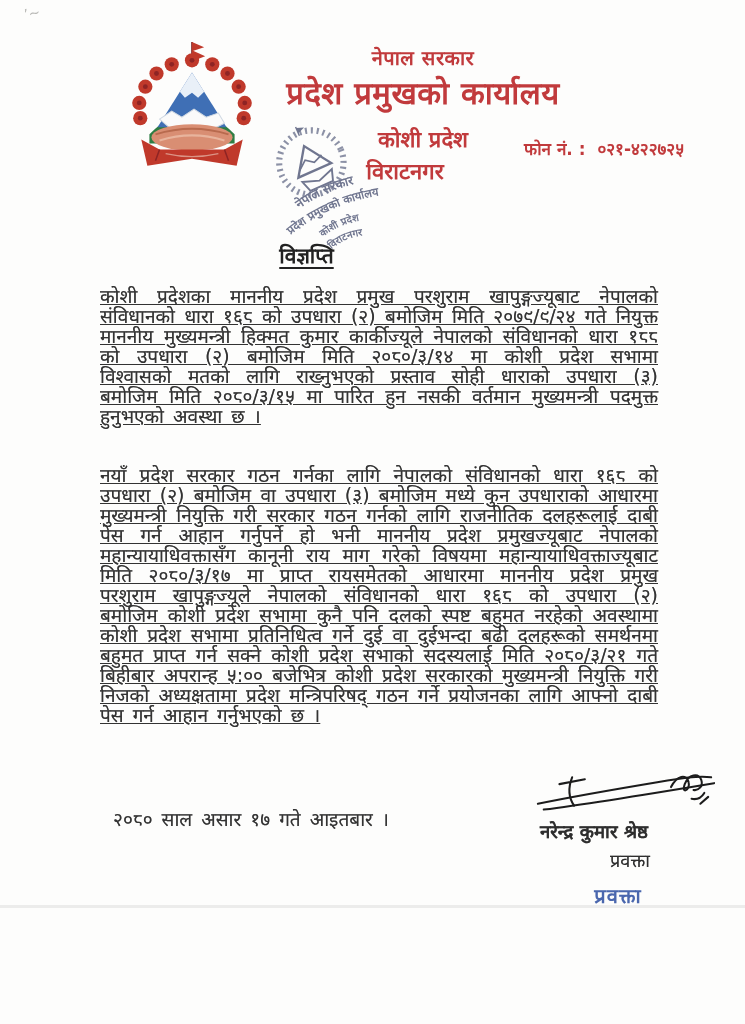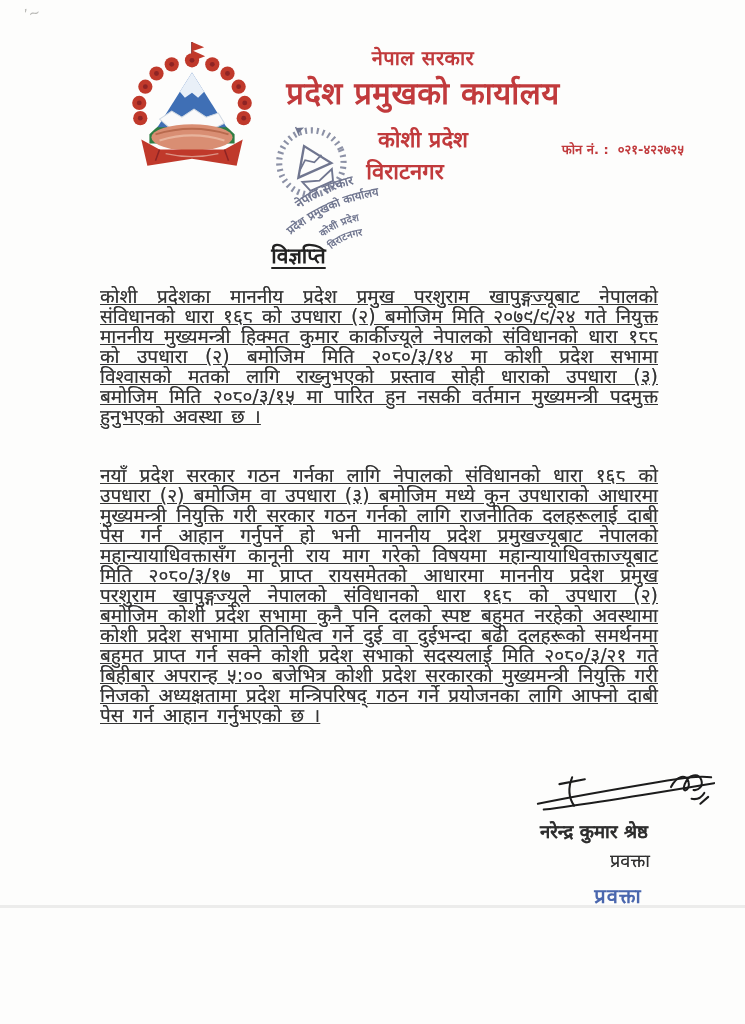--- a/index.html
+++ b/index.html
@@ -20,27 +20,28 @@
   .scan-streak{position:absolute;left:0;width:745px;height:3px;background:#e9e9e7;opacity:.85;}
   .corner-mark{position:absolute;left:24px;top:5px;color:#b9b9b6;font-size:14px;transform:rotate(-12deg);}
   
   .emblem{position:absolute;left:121px;top:38px;width:142px;height:142px;}
   .head-text{position:absolute;left:260px;top:0;width:326px;text-align:center;color:var(--accent-red);}
   .gov-line{position:absolute;top:44px;width:100%;font-size:20px;font-weight:600;letter-spacing:.5px;}
   .office-line{position:absolute;top:71px;width:100%;font-size:31px;font-weight:bold;letter-spacing:.5px;}
   .province-line{position:absolute;top:123px;width:100%;font-size:22px;font-weight:600;}
   .city-line{position:absolute;top:155px;width:100%;font-size:22px;font-weight:600;margin-left:-18px;}
   .phones{position:absolute;left:498px;top:136px;width:186px;color:var(--accent-red);
-          font-size:13px;font-weight:600;line-height:27px;text-align:right;}
+          font-size:17px;font-weight:600;line-height:27px;text-align:right;}
   .seal{position:absolute;left:244px;top:116px;width:154px;height:142px;opacity:.88;}
   
   .doc-title{
     position:absolute;left:0;top:241px;width:597px;text-align:center;
     font-size:21px;font-weight:bold;text-decoration:underline;text-underline-offset:4px;
     color:#222;
+    padding-left:8px;
   }
   .para{
     position:absolute;left:100px;width:558px;
     font-size:19px;line-height:20px;text-align:justify;
     color:var(--body-text);text-shadow:0 0 .4px rgba(40,40,40,.55);
     word-spacing:3px;
     text-decoration:underline;
   }
   .para1{top:286px;}
   .para2{top:465px;}
@@ -161,20 +162,21 @@
         <textPath href="#arcD" startOffset="50%" text-anchor="middle">विराटनगर</textPath>
       </text>
     </g>
   </svg>
 
   <div class="doc-title">विज्ञप्ति</div>
 
   <div class="para para1">कोशी प्रदेशका माननीय प्रदेश प्रमुख परशुराम खापुङ्गज्यूबाट नेपालको संविधानको धारा १६८ को उपधारा (२) बमोजिम मिति २०७९/९/२४ गते नियुक्त माननीय मुख्यमन्त्री हिक्मत कुमार कार्कीज्यूले नेपालको संविधानको धारा १८८ को उपधारा (२) बमोजिम मिति २०८०/३/१४ मा कोशी प्रदेश सभामा विश्वासको मतको लागि राख्नुभएको प्रस्ताव सोही धाराको उपधारा (३) बमोजिम मिति २०८०/३/१५ मा पारित हुन नसकी वर्तमान मुख्यमन्त्री पदमुक्त हुनुभएको अवस्था छ ।</div>
   <div class="para para2">नयाँ प्रदेश सरकार गठन गर्नका लागि नेपालको संविधानको धारा १६८ को उपधारा (२) बमोजिम वा उपधारा (३) बमोजिम मध्ये कुन उपधाराको आधारमा मुख्यमन्त्री नियुक्ति गरी सरकार गठन गर्नको लागि राजनीतिक दलहरूलाई दाबी पेस गर्न आहान गर्नुपर्ने हो भनी माननीय प्रदेश प्रमुखज्यूबाट नेपालको महान्यायाधिवक्तासँग कानूनी राय माग गरेको विषयमा महान्यायाधिवक्ताज्यूबाट मिति २०८०/३/१७ मा प्राप्त रायसमेतको आधारमा माननीय प्रदेश प्रमुख परशुराम खापुङ्गज्यूले नेपालको संविधानको धारा १६८ को उपधारा (२) बमोजिम कोशी प्रदेश सभामा कुनै पनि दलको स्पष्ट बहुमत नरहेको अवस्थामा कोशी प्रदेश सभामा प्रतिनिधित्व गर्ने दुई वा दुईभन्दा बढी दलहरूको समर्थनमा बहुमत प्राप्त गर्न सक्ने कोशी प्रदेश सभाको सदस्यलाई मिति २०८०/३/२१ गते बिहीबार अपरान्ह ५:०० बजेभित्र कोशी प्रदेश सरकारको मुख्यमन्त्री नियुक्ति गरी निजको अध्यक्षतामा प्रदेश मन्त्रिपरिषद् गठन गर्ने प्रयोजनका लागि आफ्नो दाबी पेस गर्न आहान गर्नुभएको छ ।</div>
 
+  <div class="date-line">२०८० साल असार १७ गते आइतबार ।</div>
 
   <svg class="sig-img" viewBox="0 0 190 52" aria-hidden="true">
     <g fill="none" stroke="#1c1c1c" stroke-width="2.1" stroke-linecap="round">
       <path d="M6,40 C40,33 92,24 128,18 C152,14 170,11 183,13"></path>
       <path d="M12,46 C60,40 132,28 186,19"></path>
       <path d="M28,20 L54,15 M41,13 C37,23 37,33 43,42"></path>
       <path d="M142,23 c6,-12 16,-14 18,-5 c2,8 -8,13 -4,2 c4,-10 14,-12 17,-4 c2,6 -3,11 -8,10"></path>
       <path d="M176,29 c-3,5 -8,7 -13,6 M180,33 l-8,7"></path>
     </g>
   </svg>

